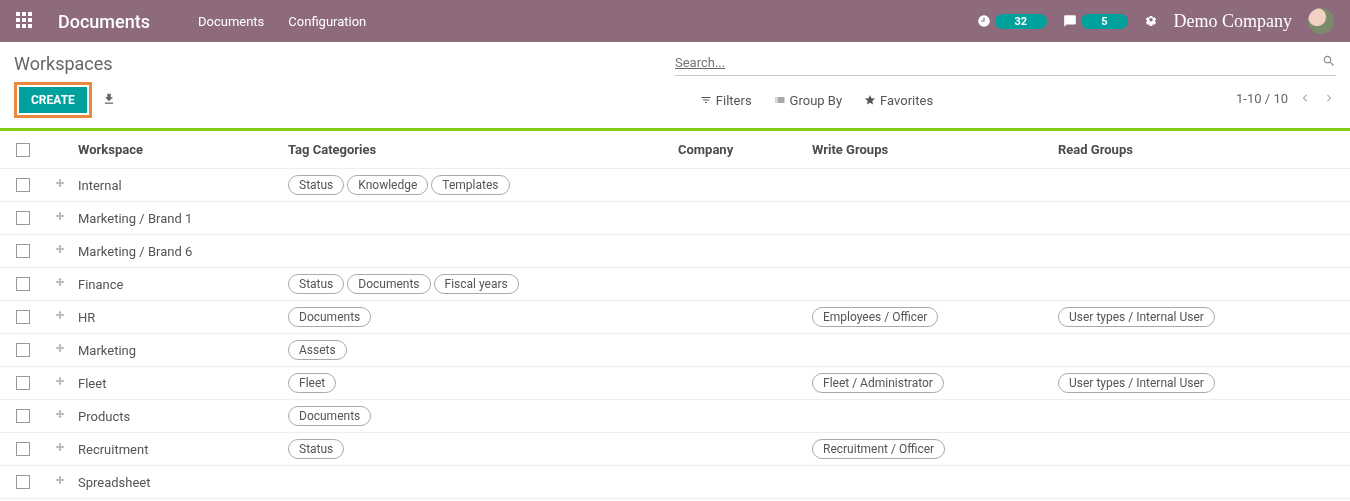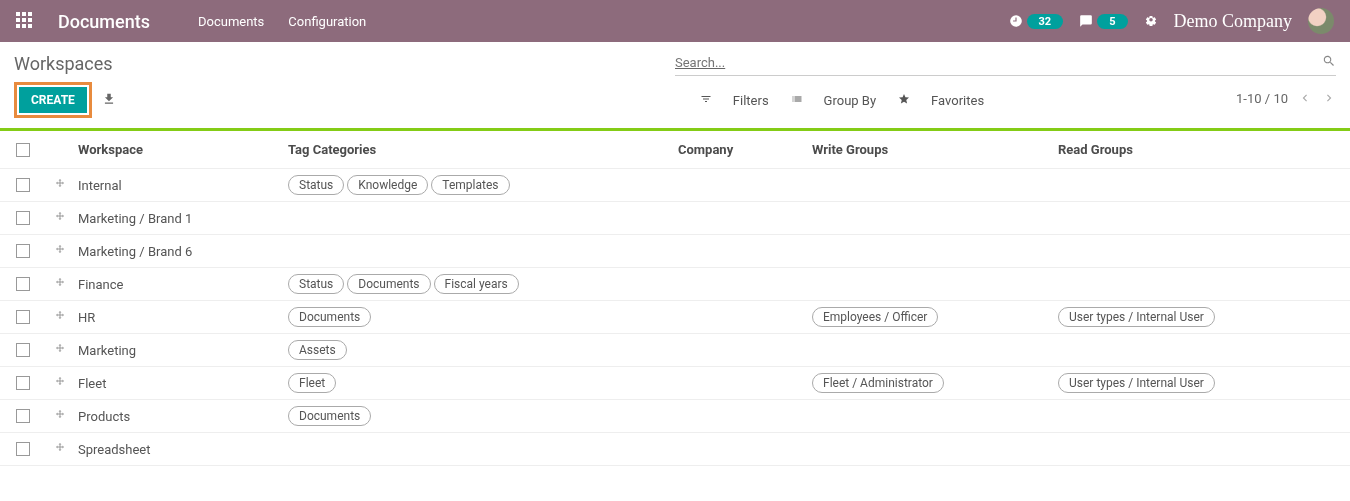--- a/index.html
+++ b/index.html
@@ -6,37 +6,37 @@
 body { background: #fff; font-size: 13px; color: #4c4c4c; width: 1350px; }
 
 .topbar { background: #8d6b7c; height: 42px; display: flex; align-items: center; padding: 0 16px; color: #fff; }
 .topbar .apps-icon { width: 18px; height: 18px; display: grid; grid-template-columns: repeat(3,4px); grid-template-rows: repeat(3,4px); gap: 2px; cursor: pointer; }
 .topbar .apps-icon span { background: #fff; width: 4px; height: 4px; }
 .topbar .title { font-size: 18px; font-weight: 500; margin-left: 24px; }
 .topbar .nav { display: flex; gap: 24px; margin-left: 48px; }
 .topbar .nav a { color: #fff; text-decoration: none; font-size: 13px; }
 .topbar .right { margin-left: auto; display: flex; align-items: center; gap: 16px; }
 .topbar .badge-item { display: flex; align-items: center; gap: 4px; cursor: pointer; }
-.topbar .badge { background: #00a09d; color: #fff; border-radius: 10px; padding: 0 12px; font-size: 11px; font-weight: 700; line-height: 15px; }
+.topbar .badge { background: #00a09d; color: #fff; border-radius: 10px; padding: 0 20px; font-size: 11px; font-weight: 700; line-height: 15px; }
 .topbar .company { font-size: 18px; font-family: Liberation Serif, serif; }
 .topbar .avatar { width: 26px; height: 26px; border-radius: 50%; background: radial-gradient(circle at 35% 35%, #f2d1c3 35%, #7b8a6b 40%); cursor: pointer; }
 .topbar svg { fill: #fff; }
 
 .subheader { padding: 8px 14px 0 14px; display: flex; align-items: center; }
 .subheader .page-title { font-size: 18px; color: #666; }
 .subheader .search-area { margin-left: auto; width: 50%; display: flex; align-items: center; border-bottom: 1px solid #ccc; padding: 4px 0; }
 .subheader .search-area input { border: none; outline: none; flex: 1; font-size: 13px; color: #666; text-decoration: underline; }
 .subheader .search-area .search-icon { color: #888; cursor: pointer; }
 
 .toolbar { display: flex; align-items: center; padding: 6px 14px 10px 14px; }
 .toolbar .create-wrap { border: 3px solid #e88b3e; padding: 2px; display: inline-block; }
 .toolbar .btn-create { background: #00a09d; color: #fff; border: none; padding: 6px 12px; font-weight: 700; font-size: 12px; cursor: pointer; }
 .toolbar .import-icon { margin-left: 10px; color: #666; cursor: pointer; }
 .toolbar .filters-group { margin-left: auto; display: flex; gap: 22px; padding-right: 0; position: relative; left: 0; }
-.toolbar .filters-group .f-item { display: flex; align-items: flex-start; gap: 21px; color: #555; cursor: pointer; font-size: 13px; }
+.toolbar .filters-group .f-item { display: flex; align-items: center; gap: 4px; color: #555; cursor: pointer; font-size: 13px; }
 .toolbar .pager { margin-left: auto; display: flex; align-items: flex-start; gap: 10px; color: #666; }
 .toolbar .pager .pager-text { font-size: 13px; }
 .toolbar .pager .pg-btn { cursor: pointer; color: #aaa; font-size: 15px; }
 
 .table-wrap { border-top: 3px solid #84cc16; }
 .thead, .trow { display: grid; grid-template-columns: 46px 28px 210px 390px 134px 246px 290px; align-items: center; border-bottom: 1px solid #eee; }
 .thead { font-weight: 700; font-size: 13px; color: #4c4c4c; height: 38px; }
 .thead .cell, .trow .cell { padding: 6px 4px; }
 .trow { height: 33px; font-size: 13px; color: #555; }
 .trow .workspace-name { cursor: pointer; }
@@ -262,20 +262,33 @@
         <div class="cell"></div>
         <div class="cell"></div>
       </div>
       <div class="trow">
         <div class="cell checkbox-cell">
           <div class="checkbox"></div>
         </div>
         <div class="cell drag-handle"><svg width="12" height="12" viewBox="0 0 24 24" fill="#999">
             <path d="M12 2l-3 3h2v4H7V7L4 10l3 3v-2h4v4H9l3 3 3-3h-2v-4h4v2l3-3-3-3v2h-4V5h2z"></path>
           </svg></div>
+        <div class="cell workspace-name">Recruitment</div>
+        <div class="cell"><span class="tag">Status</span></div>
+        <div class="cell"></div>
+        <div class="cell"><span class="tag">Recruitment / Officer</span></div>
+        <div class="cell"></div>
+      </div>
+      <div class="trow">
+        <div class="cell checkbox-cell">
+          <div class="checkbox"></div>
+        </div>
+        <div class="cell drag-handle"><svg width="12" height="12" viewBox="0 0 24 24" fill="#999">
+            <path d="M12 2l-3 3h2v4H7V7L4 10l3 3v-2h4v4H9l3 3 3-3h-2v-4h4v2l3-3-3-3v2h-4V5h2z"></path>
+          </svg></div>
         <div class="cell workspace-name">Spreadsheet</div>
         <div class="cell"></div>
         <div class="cell"></div>
         <div class="cell"></div>
         <div class="cell"></div>
       </div>
     </div>
 </div>
 
 </body></html>

